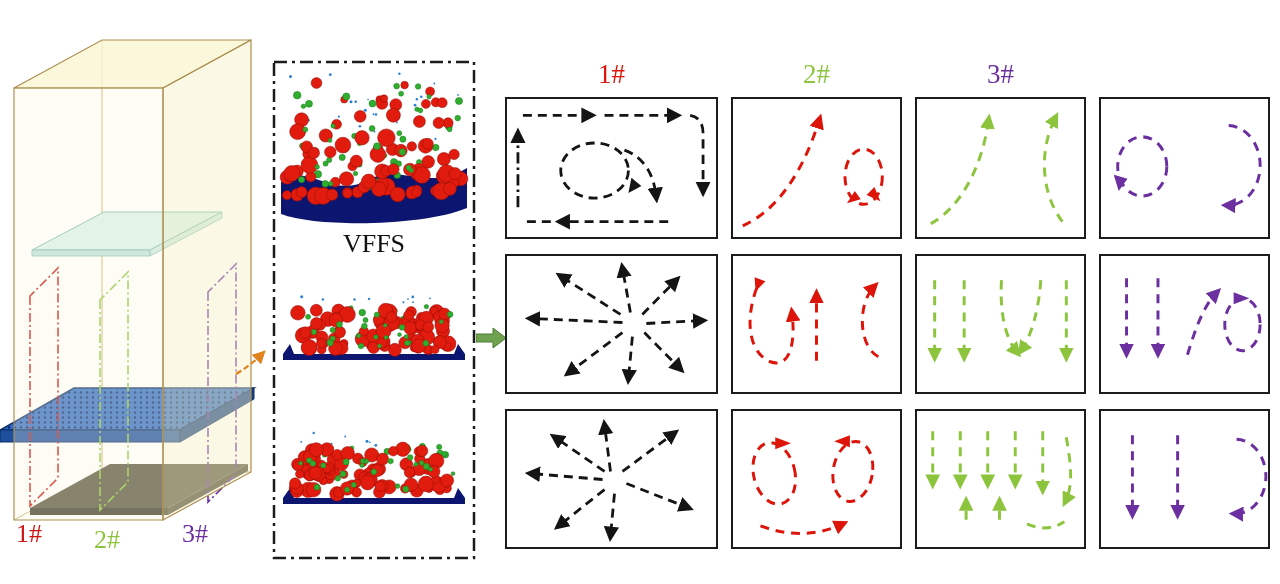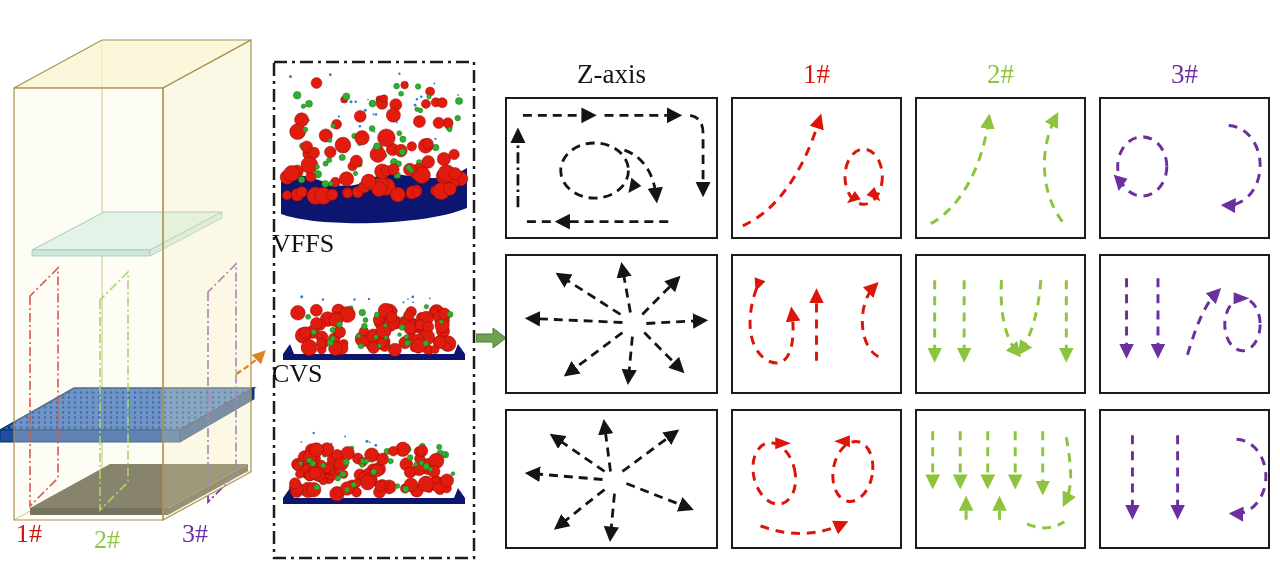--- a/index.html
+++ b/index.html
@@ -2,21 +2,21 @@
 <html><head>
 <meta charset="utf-8">
 <style>
   *{box-sizing:border-box;margin:0;padding:0}
   html,body{background:#fff}
   body{font-family:"Liberation Serif","DejaVu Serif",serif;color:#141414}
   .fig{position:relative;width:1280px;height:584px;background:#fff;overflow:hidden}
   .abs{position:absolute}
   
   .mid-panel{position:absolute;left:272px;top:60px;width:204px;height:500px}
-  .pile-label{position:absolute;left:0;width:100%;font-size:26px;line-height:28px;color:#111}
+  .pile-label{position:absolute;left:0;width:100%;text-align:center;font-size:26px;line-height:28px;color:#111}
   
   .grid-wrap{position:absolute;left:505px;top:58px;width:768px}
   .hdr-row{display:grid;grid-template-columns:213px 171px 171px 171px;column-gap:13px;height:34px}
   .hdr{text-align:center;font-size:27px;line-height:32px}
   .panel-grid{display:grid;grid-template-columns:213px 171px 171px 171px;grid-template-rows:142px 140px 140px;column-gap:13px;row-gap:15px;margin-top:5px}
   .panel{background:#fff;border:2px solid #1c1c1c}
   .panel svg{width:100%;height:100%;display:block}
   .panel path,.panel ellipse{fill:none;stroke-linecap:butt}
   .sk{stroke:#141414;stroke-width:2.8;stroke-dasharray:9 6}
   .sr{stroke:#dd1409;stroke-width:3;stroke-dasharray:9 7}
@@ -396,21 +396,20 @@
           <circle cx="33.9" cy="39.9" r="2.6" fill="#2fae2f" stroke="#1c7a1c" stroke-width="0.5"></circle>
           <circle cx="119.5" cy="42.6" r="1.9" fill="#2fae2f" stroke="#1c7a1c" stroke-width="0.5"></circle>
           <circle cx="81.0" cy="54.0" r="2.8" fill="#2fae2f" stroke="#1c7a1c" stroke-width="0.5"></circle>
           <circle cx="95.9" cy="45.0" r="2.2" fill="#2fae2f" stroke="#1c7a1c" stroke-width="0.5"></circle>
           <circle cx="170.1" cy="22.3" r="2.9" fill="#2fae2f" stroke="#1c7a1c" stroke-width="0.5"></circle>
           <circle cx="85.5" cy="28.1" r="2.5" fill="#2fae2f" stroke="#1c7a1c" stroke-width="0.5"></circle>
           <circle cx="50.1" cy="50.8" r="3.2" fill="#2fae2f" stroke="#1c7a1c" stroke-width="0.5"></circle>
           <circle cx="99.5" cy="54.0" r="2.0" fill="#2fae2f" stroke="#1c7a1c" stroke-width="0.5"></circle>
         </g>
     </svg>
-    <div class="pile-label" style="top:300px">CVS</div>
 
     <svg class="abs" style="left:8px;top:366px" width="188" height="80" viewBox="0 0 188 80">
       <g fill="#0c1670">
         <rect x="3" y="72" width="182" height="6"></rect>
         <polygon points="3,72 10,62 14,72"></polygon>
         <polygon points="185,72 178,62 174,72"></polygon>
       </g>
       <g id="g-lvs">
           <circle cx="33.7" cy="7.0" r="1.2" fill="#2b7fd4"></circle>
           <circle cx="65.2" cy="10.5" r="0.9" fill="#2b7fd4"></circle>
@@ -544,21 +543,20 @@
         </g>
     </svg>
   </div>
 
   <svg class="abs" style="left:476px;top:327px" width="30" height="22">
     <polygon points="0,7 17,7 17,1 30,11 17,21 17,15 0,15" fill="#6fa14e" stroke="#4d7a35" stroke-width="1"></polygon>
   </svg>
 
   <div class="grid-wrap">
     <div class="hdr-row">
-      <div class="hdr c-k">Z-axis</div>
       <div class="hdr c-r">1#</div>
       <div class="hdr c-g">2#</div>
       <div class="hdr c-p">3#</div>
     </div>
 
     <div class="panel-grid">
 
       <div class="panel">
         <svg viewBox="0 0 210 135" preserveAspectRatio="none">
           <g>

